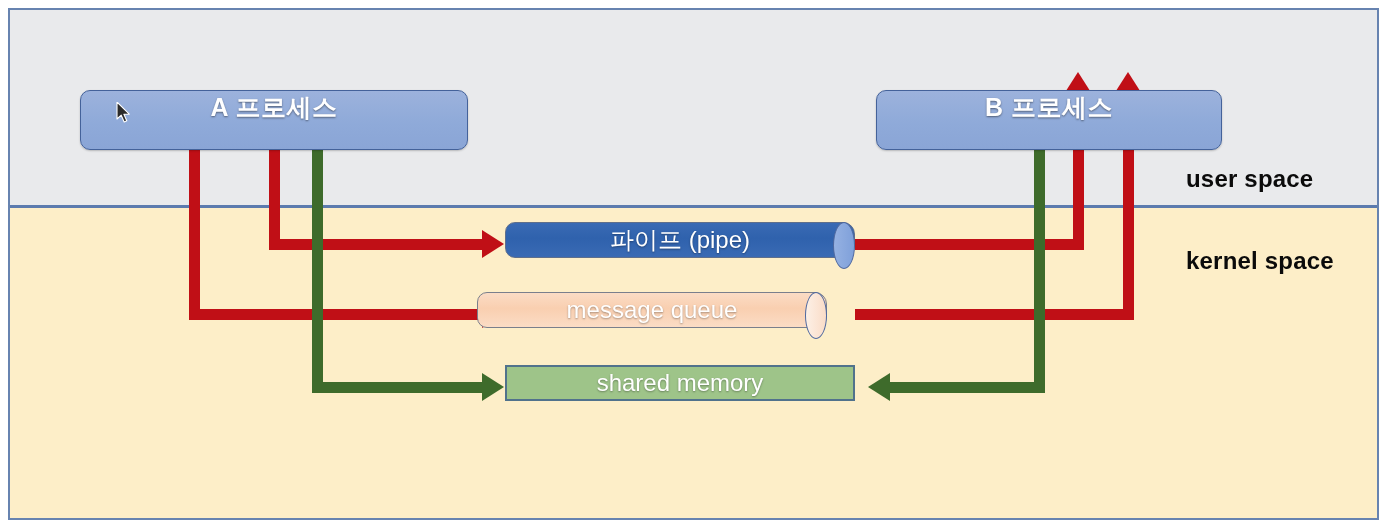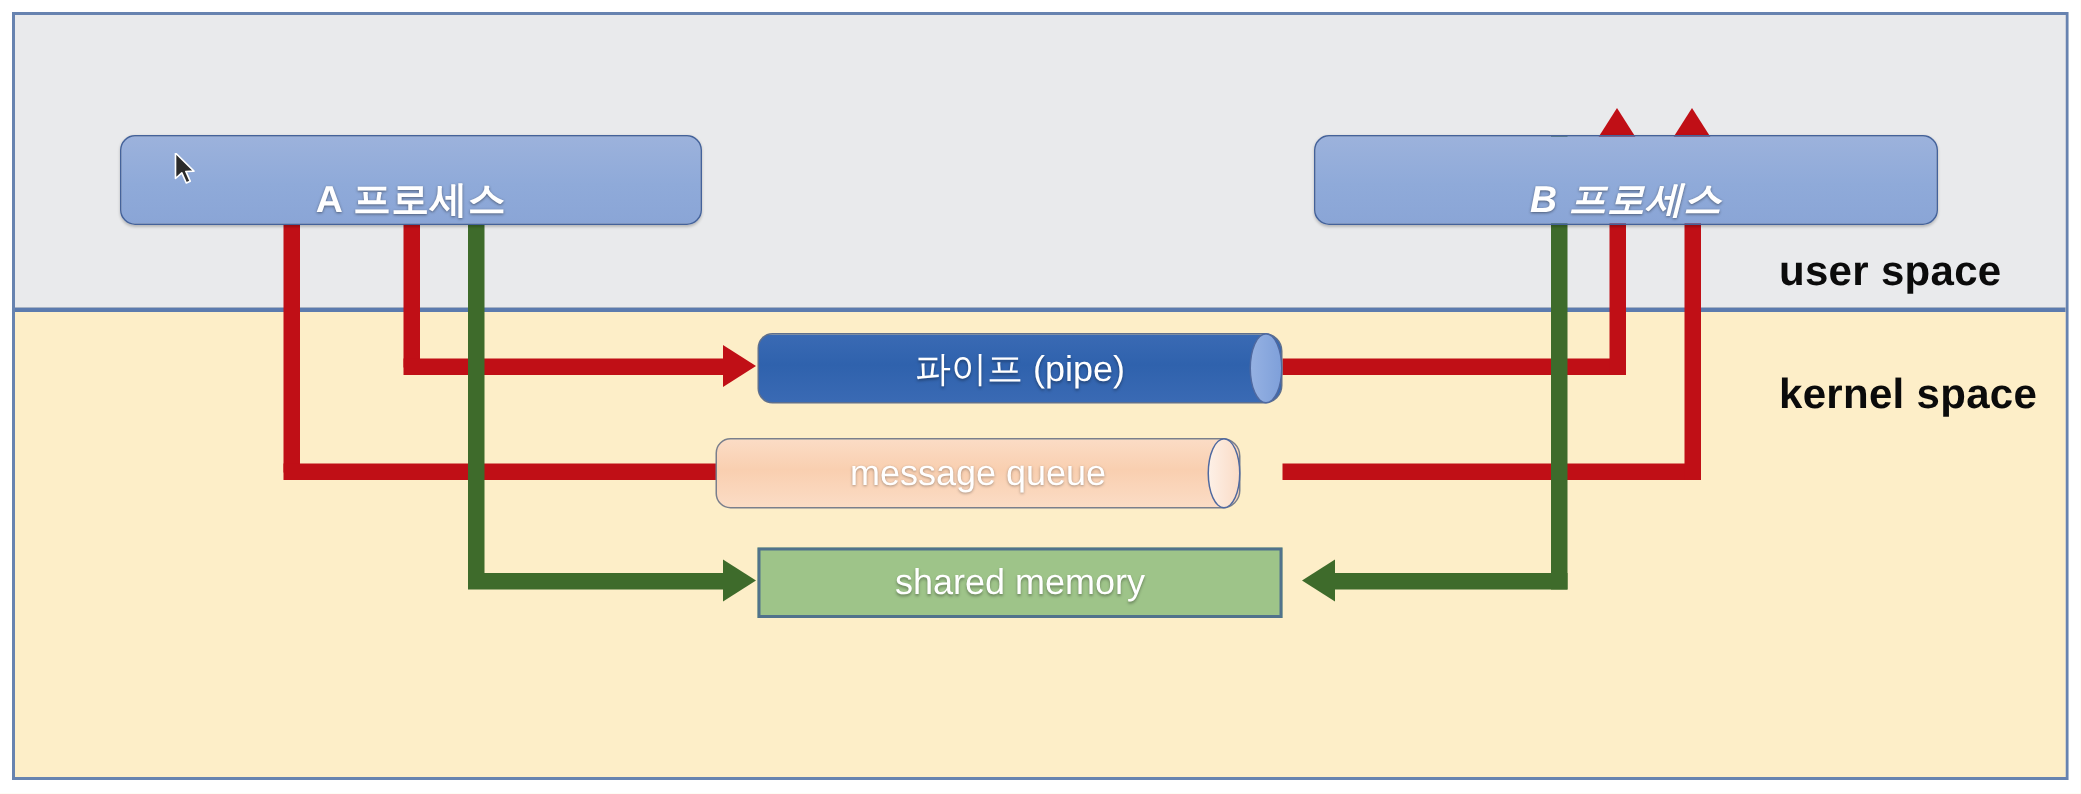--- a/index.html
+++ b/index.html
@@ -46,57 +46,57 @@
     right: 0;
     bottom: 0;
     background: #fdeec8;
     box-sizing: border-box;
     border-top: 3px solid #5c7bae;
   }
 
   .space-label {
     position: absolute;
     font-weight: bold;
-    font-size: 28px;
+    font-size: 24px;
     color: #0b0b0b;
     letter-spacing: .2px;
     white-space: nowrap;
   }
   #label-user  { left: 1184px; top: 163px; }
   #label-kernel{ left: 1184px; top: 229px; }
 
   
   .process-box {
     position: absolute;
     height: 60px;
     border: 1px solid #44629a;
     border-radius: 10px;
     background: linear-gradient(#9cb2dc, #8faad9 55%, #8aa5d6);
     box-shadow: 0 1px 2px rgba(0,0,0,.22);
     display: flex;
-    align-items: flex-end;
+    align-items: flex-start;
     justify-content: center;
     box-sizing: border-box;
   }
   .process-box span {
     color: #ffffff;
     font-size: 25px;
     font-weight: bold;
     text-shadow: 0 1px 2px rgba(0,0,0,.45);
     letter-spacing: .5px;
   }
   #proc-a { left: 78px;  top: 88px; width: 388px; }
-  #proc-b { left: 874px; top: 88px; width: 416px; font-style: italic; }
+  #proc-b { left: 874px; top: 88px; width: 346px; }
 
   
   .ipc-shape {
     position: absolute;
     left: 503px;
     width: 350px;
-    height: 47px;
+    height: 36px;
     display: flex;
     align-items: center;
     justify-content: center;
     box-sizing: border-box;
   }
   .ipc-shape .cap {
     position: absolute;
     right: -1px;
     top: -1px;
     width: 22px;

